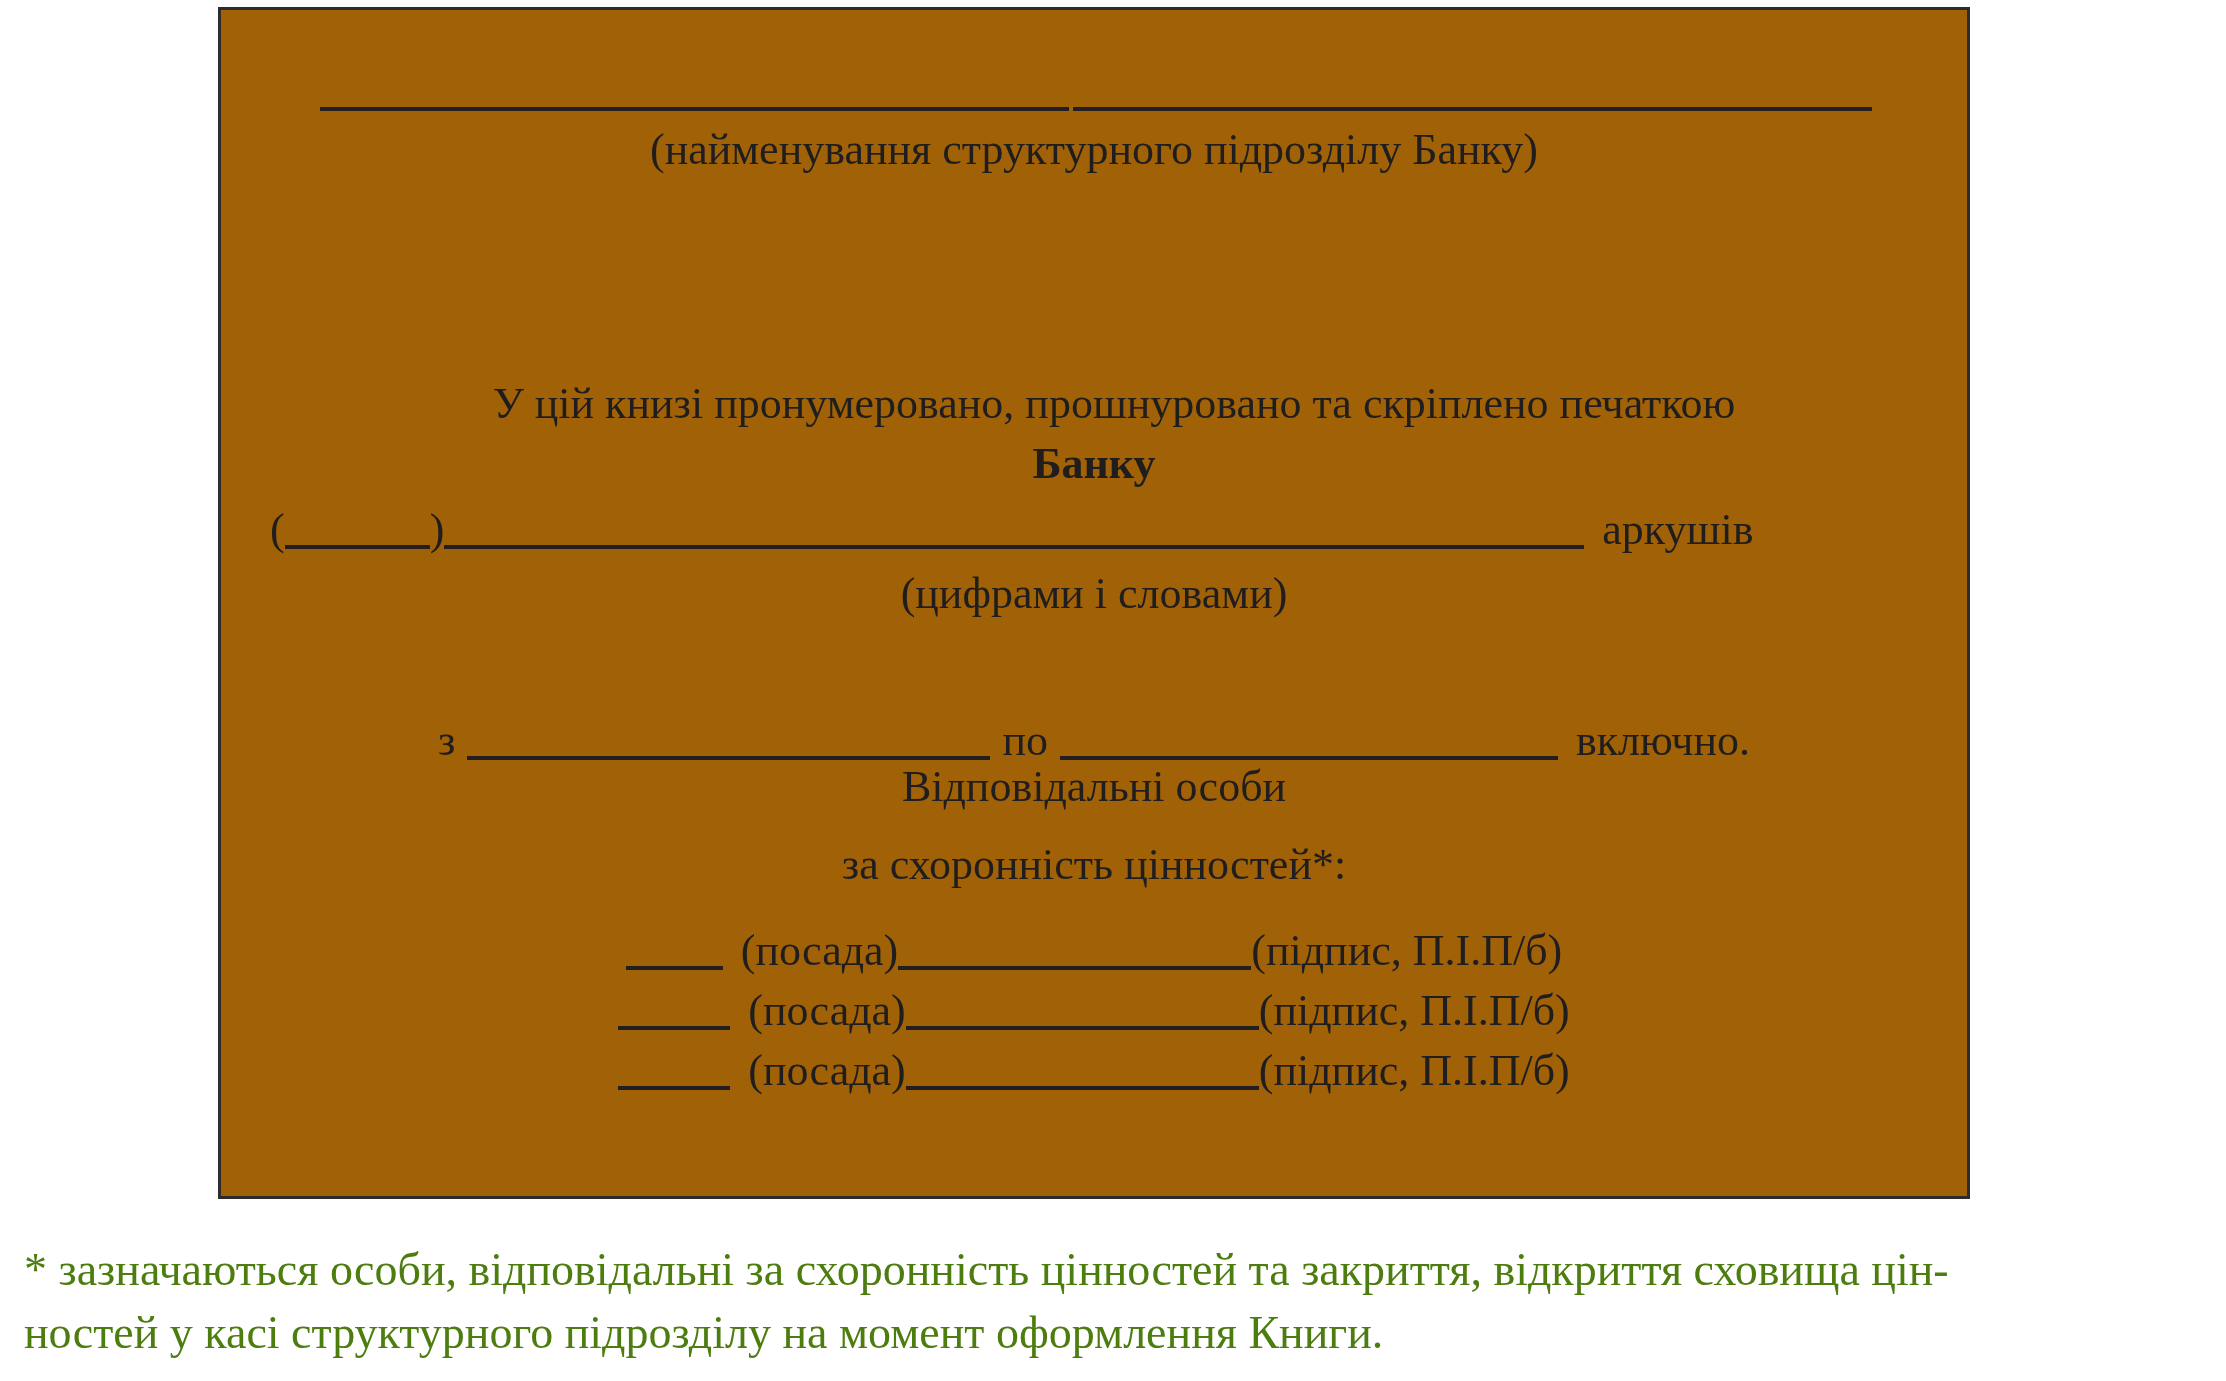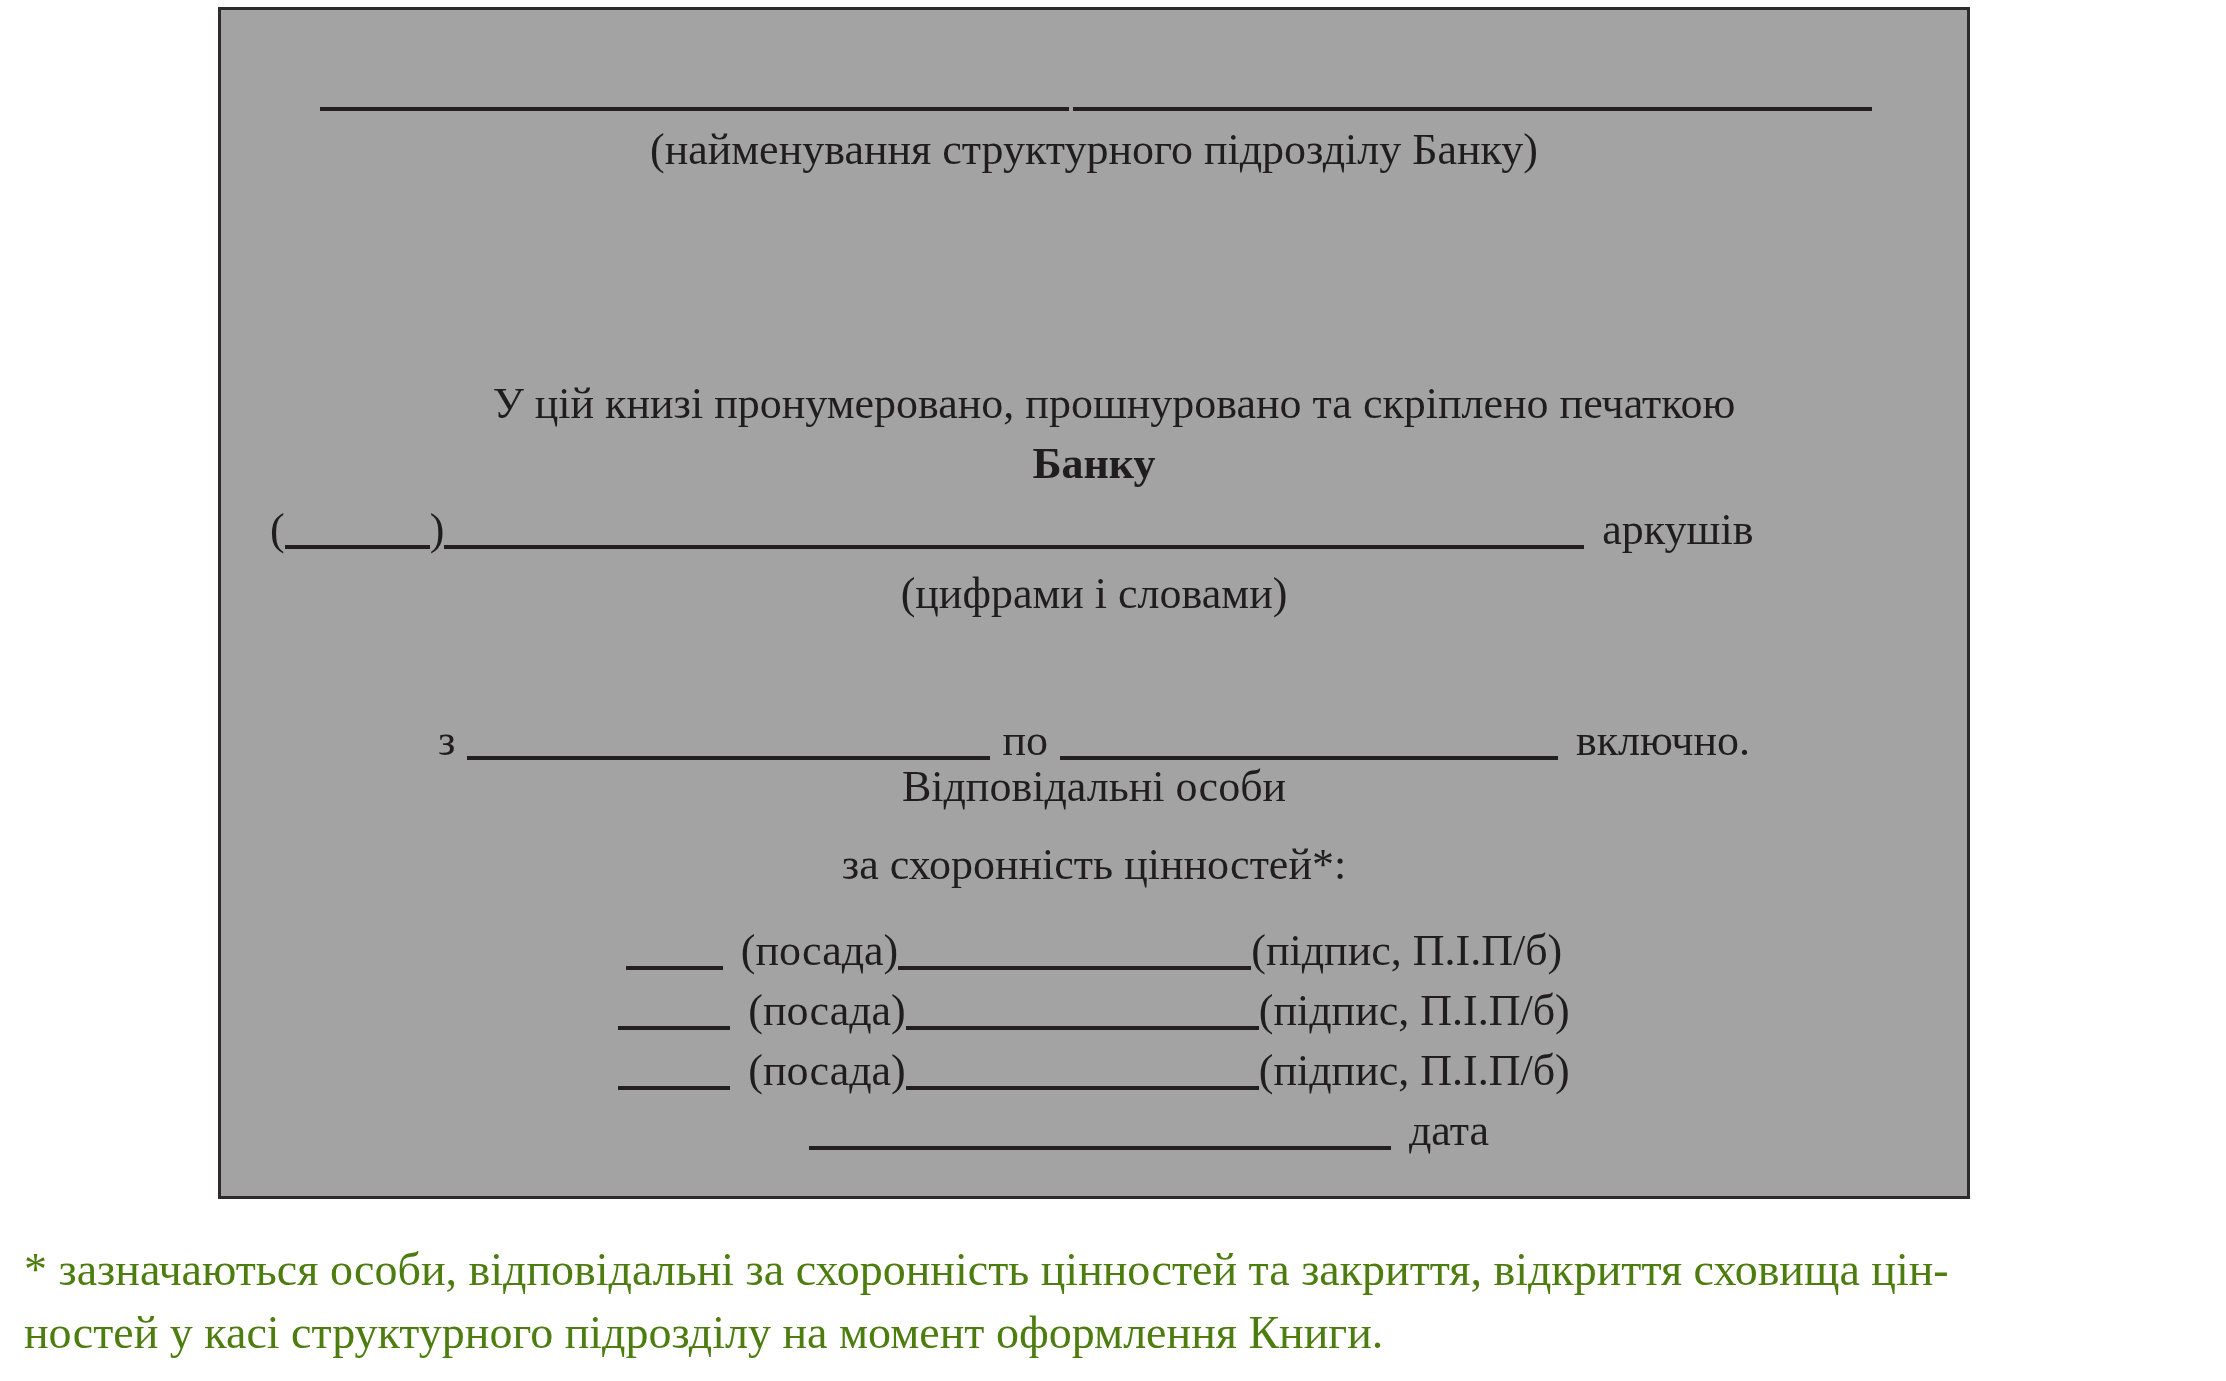--- a/index.html
+++ b/index.html
@@ -15,21 +15,21 @@
     color: #1f1d1e;
     overflow: hidden;
   }
   .form-box {
     position: absolute;
     left: 218px;
     top: 7px;
     width: 1746px;
     height: 1186px;
     border: 3px solid #2e2b2c;
-    background: #a3a3a3;
+    background: #a16207;
   }
   .row {
     position: absolute;
     left: 0;
     width: 100%;
     text-align: center;
     font-size: 44px;
     line-height: 56px;
     white-space: nowrap;
   }
@@ -96,22 +96,19 @@
   </div>
 
   <div class="row" style="top:973px;">
     <span class="ul" style="width:112px;"></span><span class="sp"></span><span>(посада)</span><span class="ul" style="width:353px;"></span><span>(підпис, П.І.П/б)</span>
   </div>
 
   <div class="row" style="top:1033px;">
     <span class="ul" style="width:112px;"></span><span class="sp"></span><span>(посада)</span><span class="ul" style="width:353px;"></span><span>(підпис, П.І.П/б)</span>
   </div>
 
-  <div class="row" style="top:1093px; padding-left:110px; box-sizing:border-box;">
-    <span class="ul" style="width:582px;"></span><span class="sp"></span><span>дата</span>
-  </div>
 
 </div>
 
 <div class="footnote">
   <div>* зазначаються особи, відповідальні за схоронність цінностей та закриття, відкриття сховища  цін-</div>
   <div>ностей у касі структурного підрозділу на момент оформлення Книги.</div>
 </div>
 
 </body></html>

